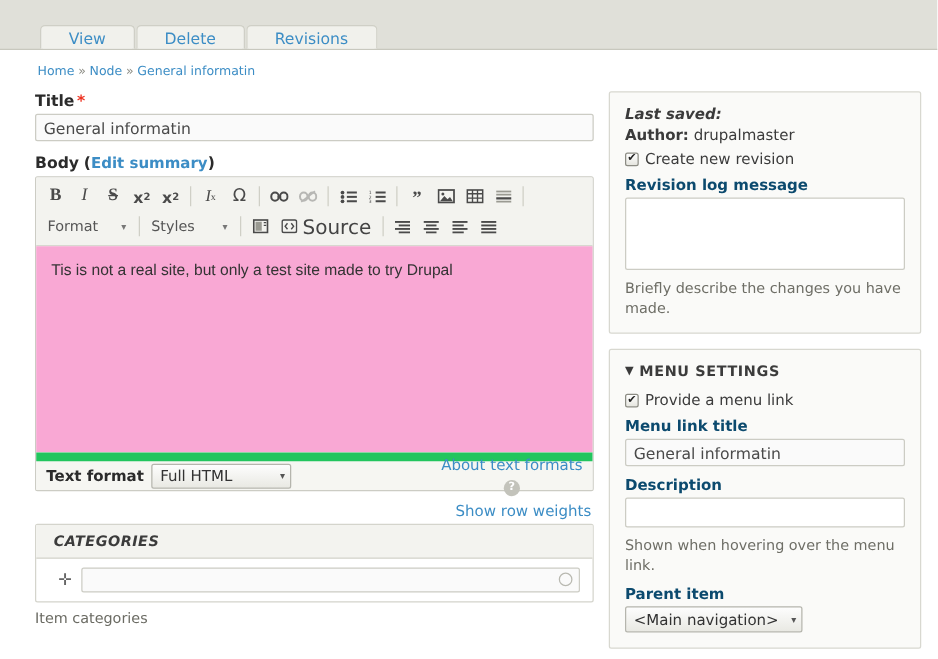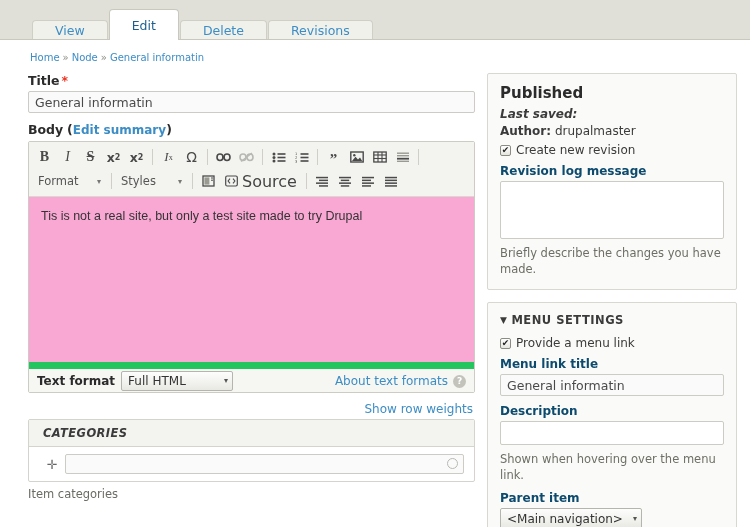--- a/index.html
+++ b/index.html
@@ -144,21 +144,21 @@
   .sel {
     height:20px; min-width:112px;
     border:1px solid #b5b5ad;
     background:linear-gradient(#fdfdfd,#e9e9e3);
     border-radius:2px;
     display:flex; align-items:center; justify-content:space-between;
     padding:0 4px 0 6px;
     font-size:12px; color:#333; cursor:pointer;
   }
   .sel .car { font-size:8px; color:#555; padding-left:10px; }
-  .tf-right { display:flex; align-items:flex-end; gap:5px; }
+  .tf-right { display:flex; align-items:center; gap:5px;flex-direction:column; }
   .qmark {
     width:13px; height:13px; border-radius:50%;
     background:#c3c3bb; color:#fff;
     font-size:9px; font-weight:bold;
     display:flex; align-items:center; justify-content:center;
   }
 
   
   .rowweights { text-align:right; margin:9px 2px 3px 0; font-size:12px; }
 
@@ -242,23 +242,20 @@
     font-size:12px; color:#333; cursor:pointer; min-width:140px;
   }
 </style>
 </head>
 <body>
 
 <div class="tabbar">
   <div class="tab">
       <span>View</span>
     </div>
-  <div class="tab active">
-      <span>Edit</span>
-    </div>
   <div class="tab">
       <span>Delete</span>
     </div>
   <div class="tab">
       <span>Revisions</span>
     </div>
 </div>
 
 <div class="breadcrumb">
   <a class="lnk" href="#">Home</a><span class="sep">»</span><a class="lnk" href="#">Node</a><span class="sep">»</span><a class="lnk" href="#">General informatin</a>
@@ -471,21 +468,20 @@
           <span class="throbber"></span>
         </div>
       </div>
     </div>
     <div class="cat-desc">Item categories</div>
   </div>
 
   <div class="col-side">
 
     <div class="panel">
-      <h2>Published</h2>
       <div class="lastsaved">
         <span>Last saved:</span>
         <span></span>
       </div>
       <div class="author">
         <b>Author:</b>
         <span>drupalmaster</span>
       </div>
       <div class="cbrow">
         <span class="cb">✔</span>

